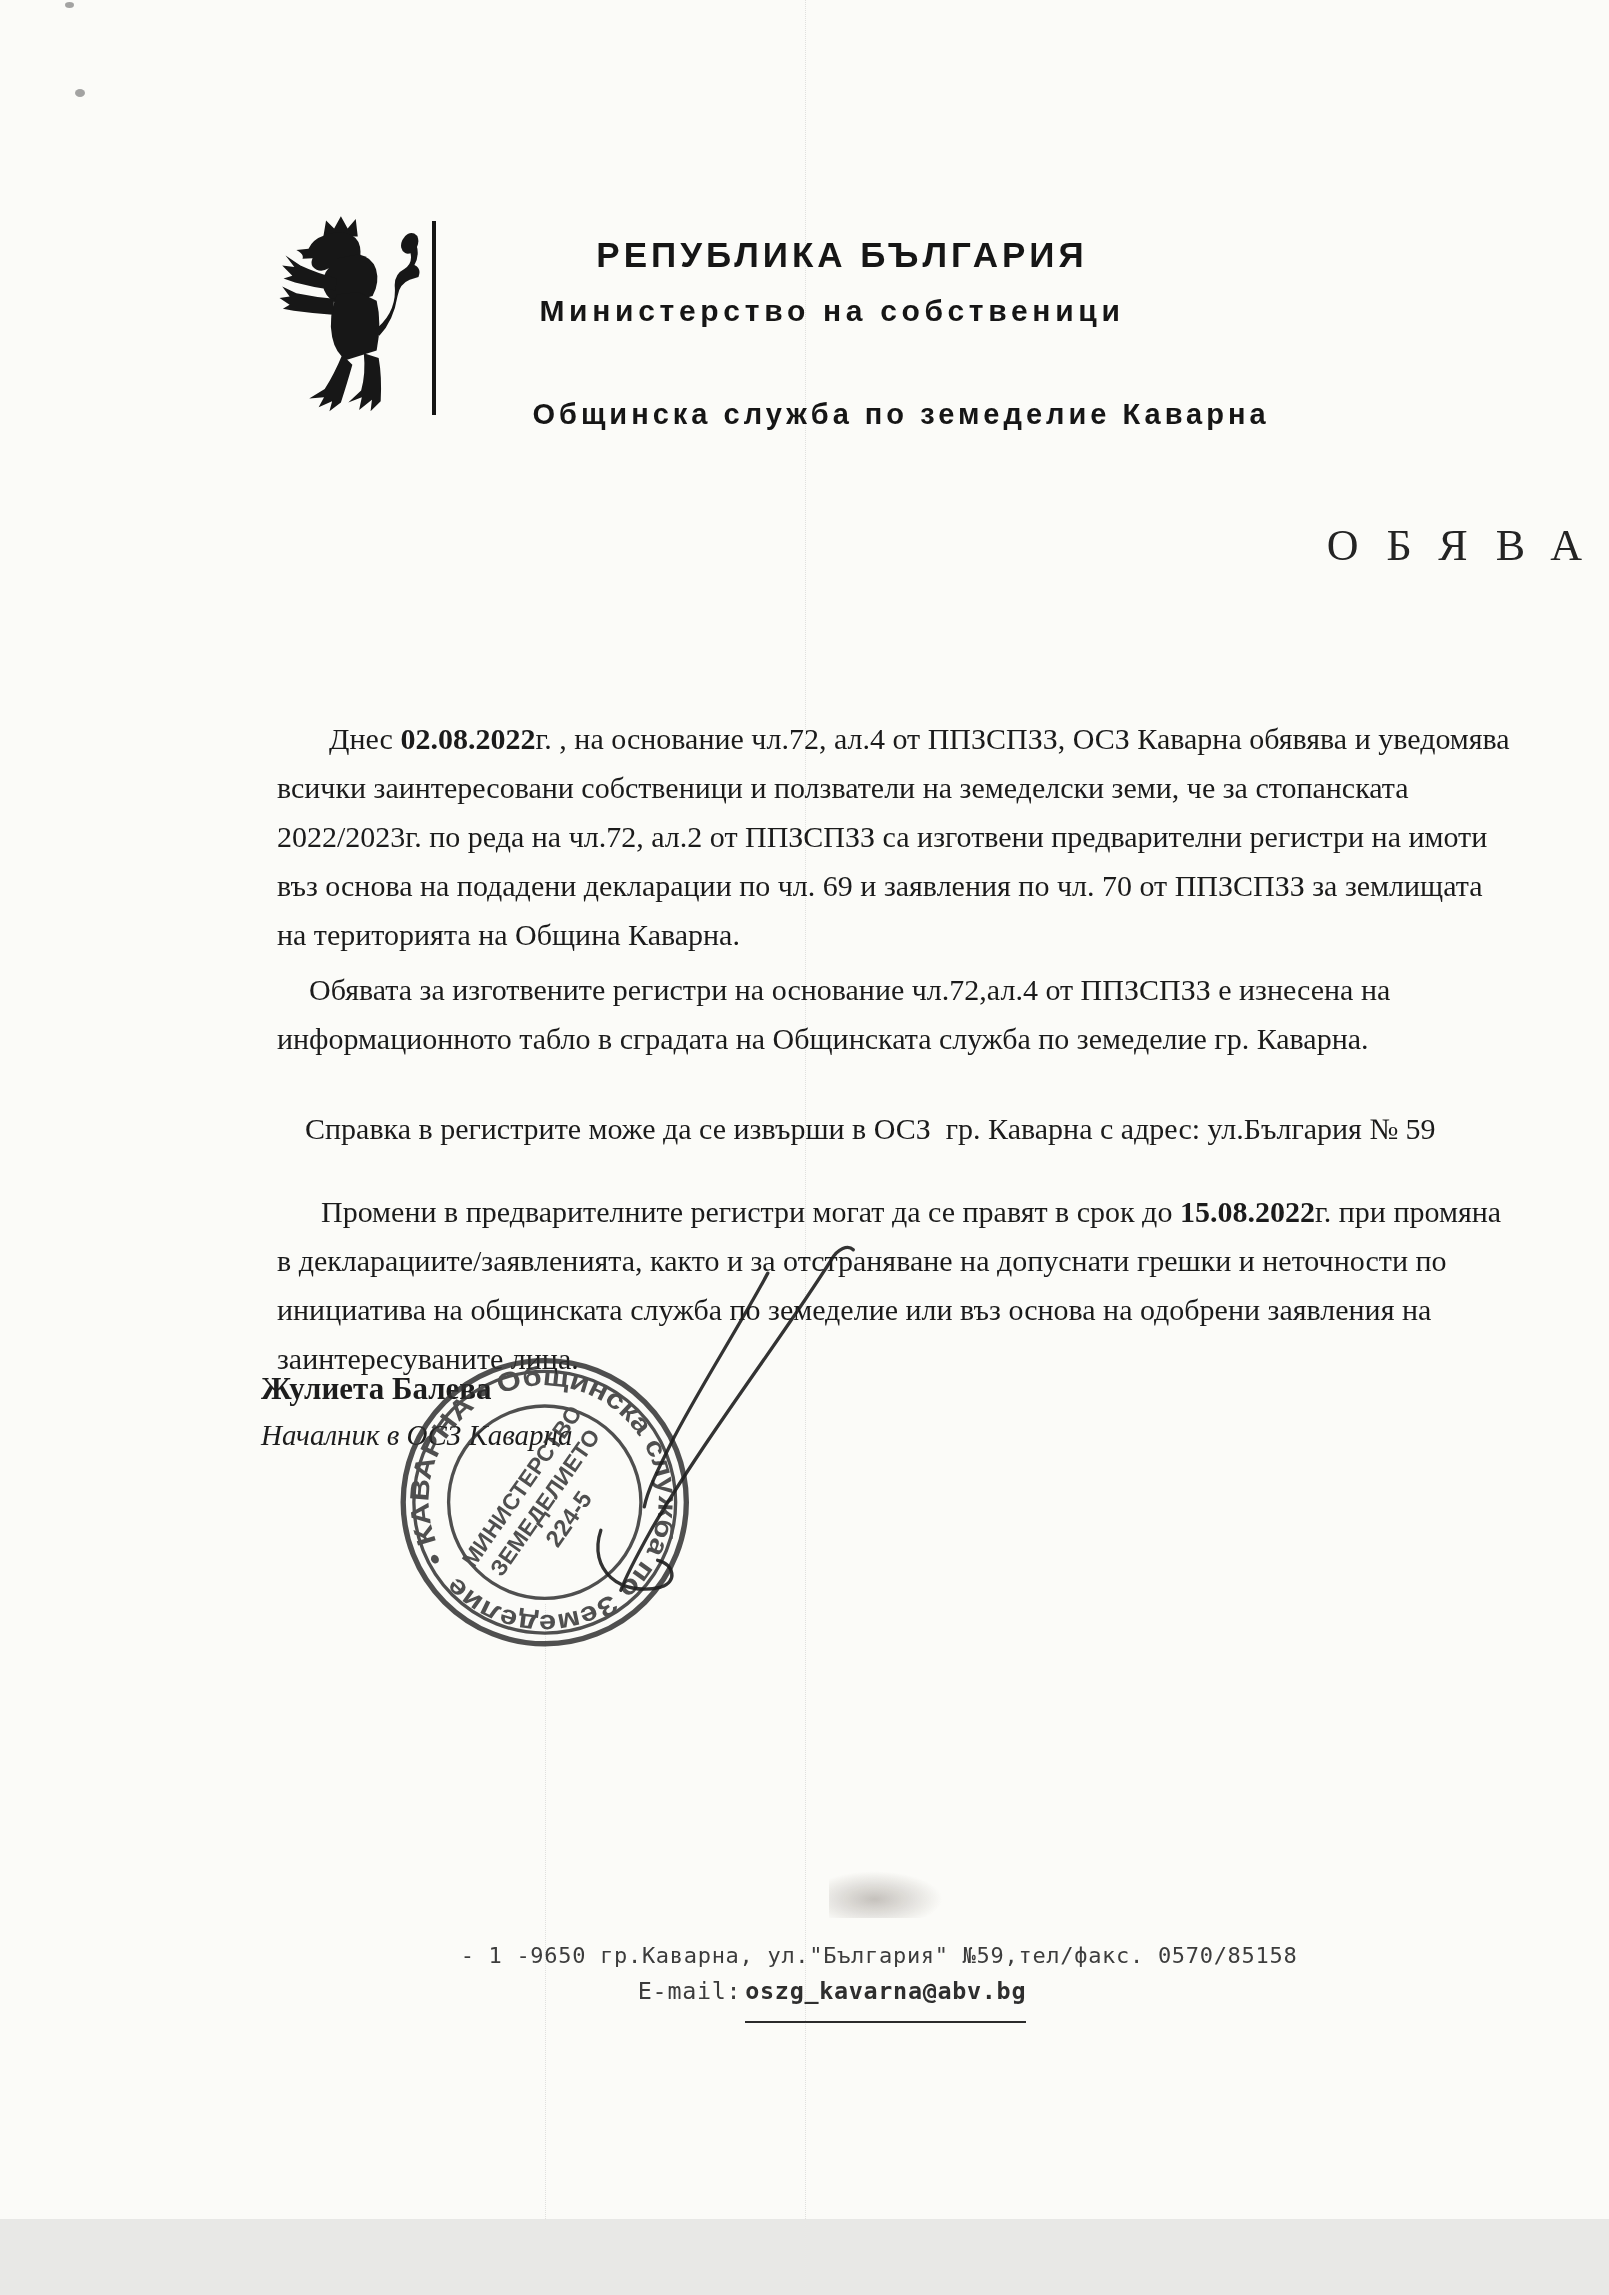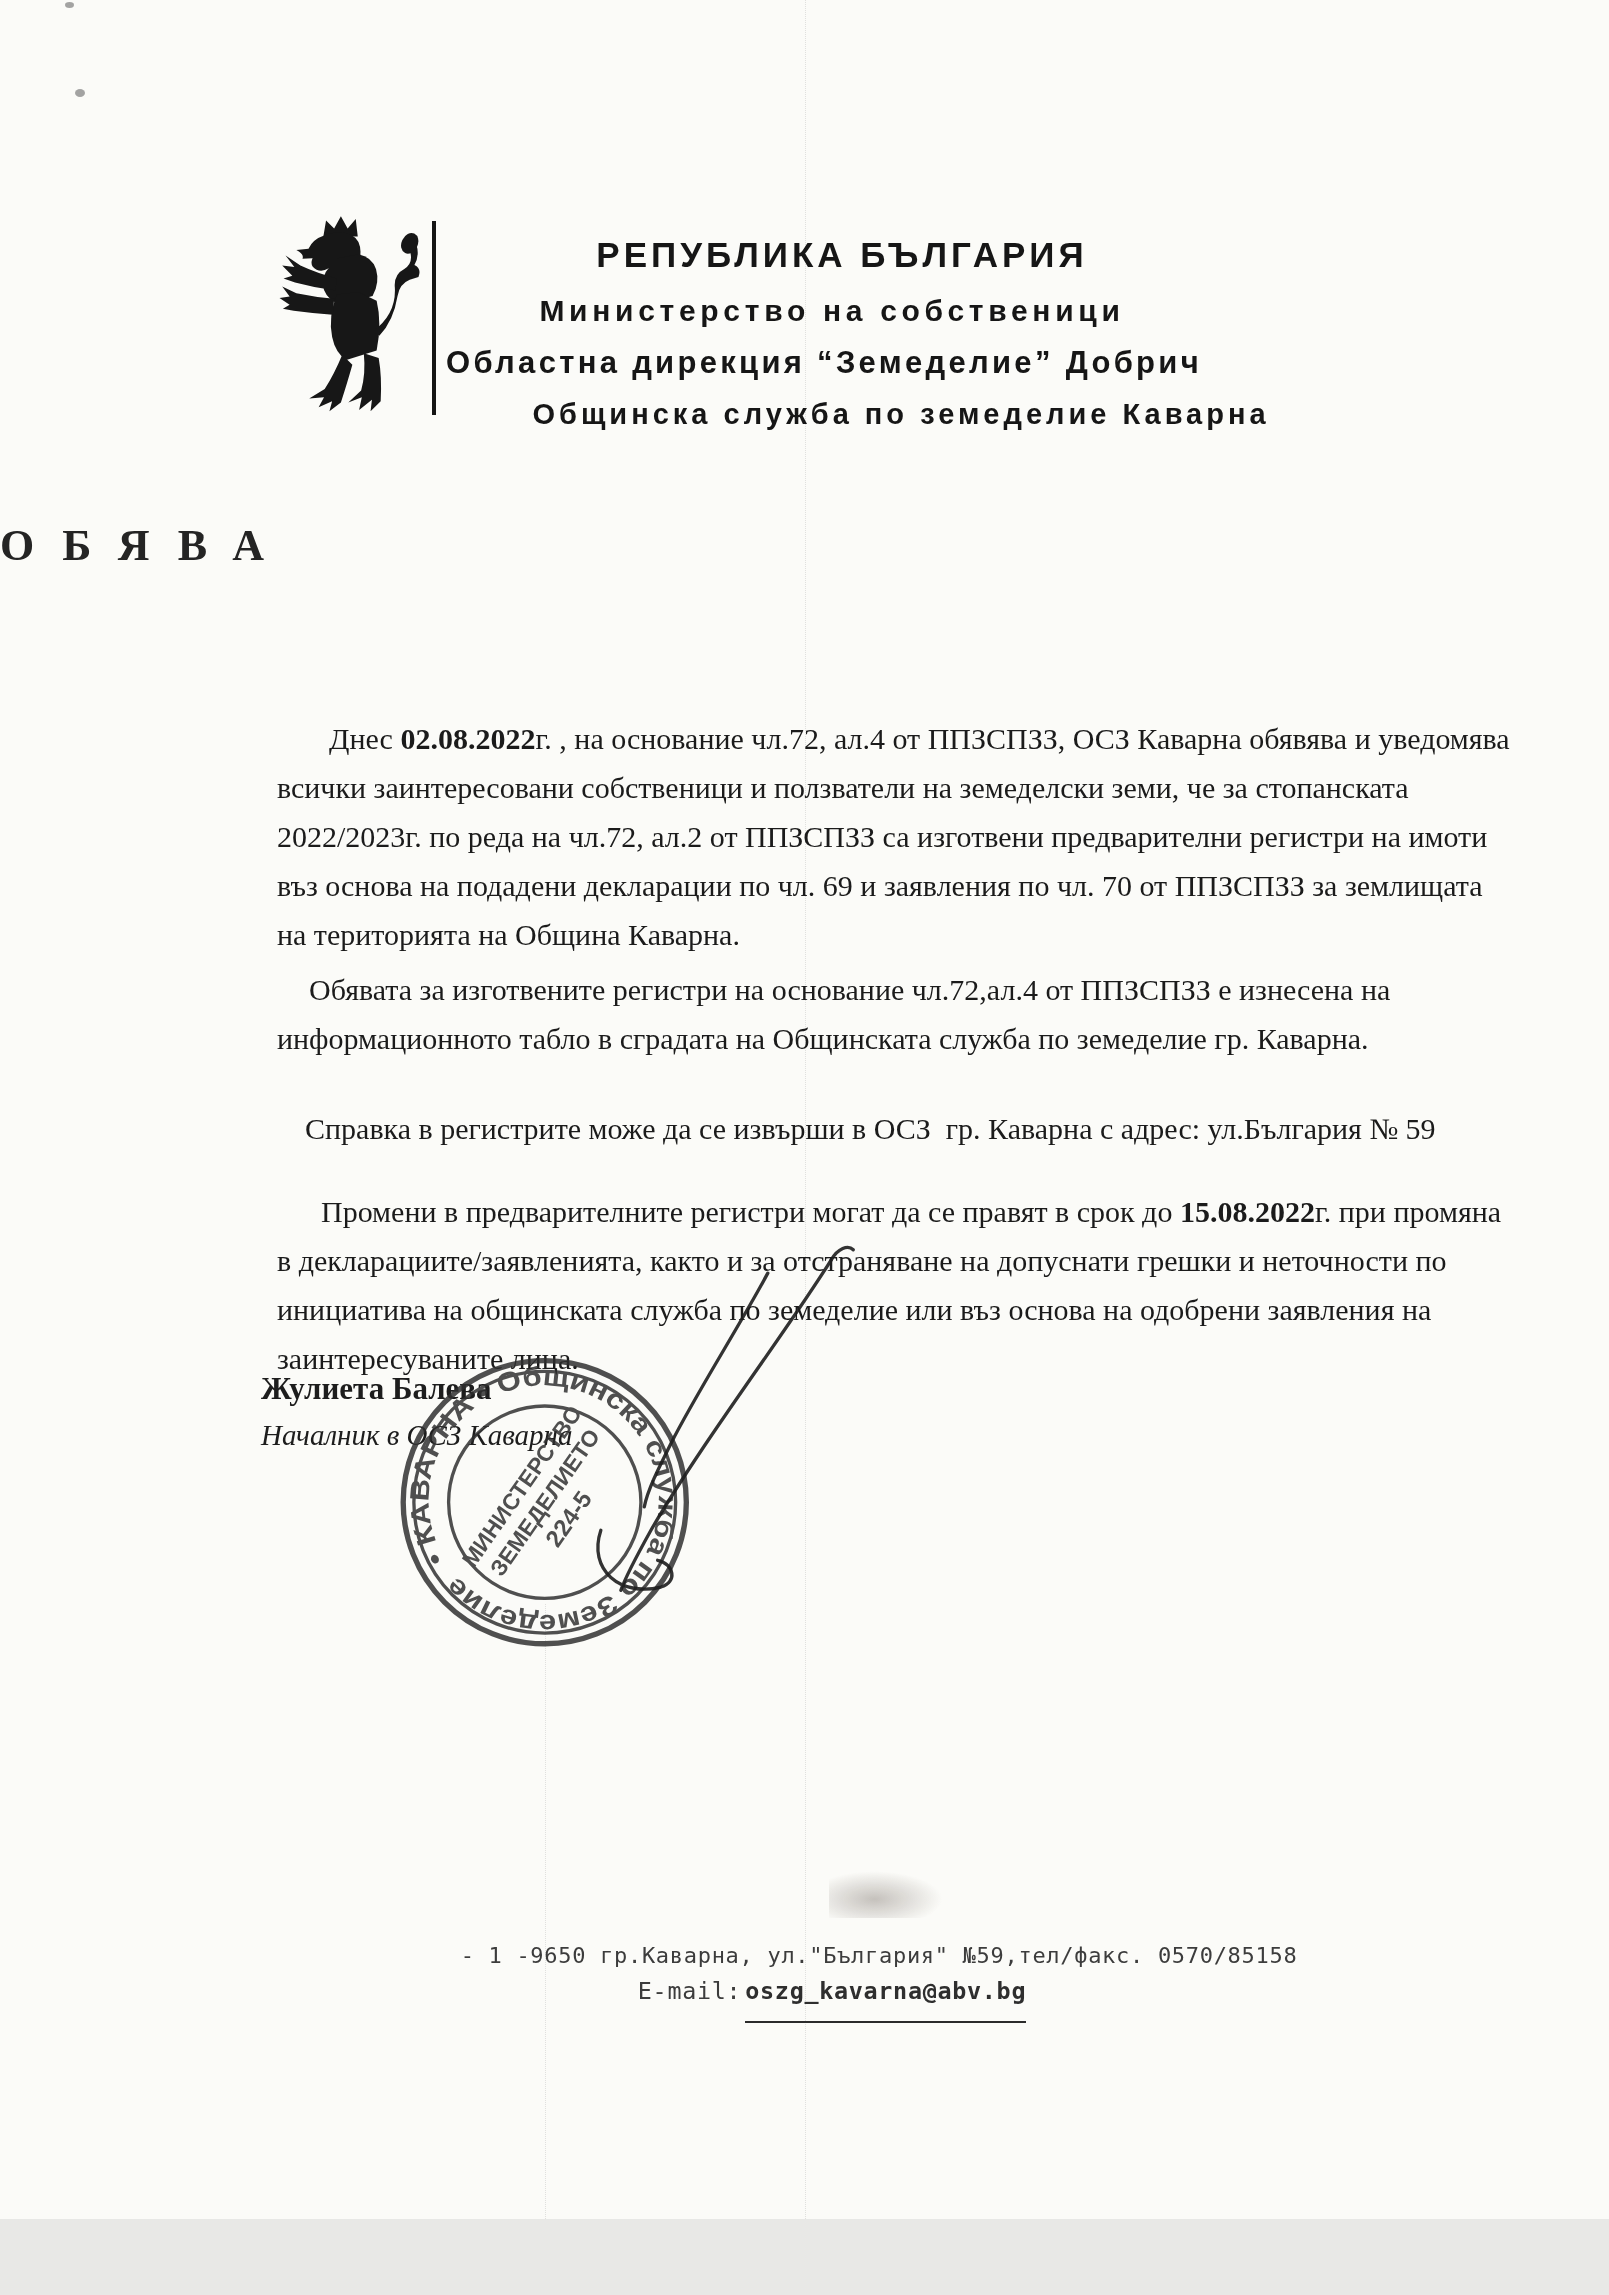--- a/index.html
+++ b/index.html
@@ -24,22 +24,22 @@
   .hline{
     position:absolute;text-align:center;font-family:"Liberation Sans",sans-serif;
     font-weight:bold;color:#161616;white-space:nowrap;
   }
   .h-country{left:334px;width:1016px;top:235px;font-size:35px;letter-spacing:4px;}
   .h-ministry{left:331px;width:1002px;top:294px;font-size:30px;letter-spacing:4.7px;}
   .h-directorate{left:323px;width:1002px;top:345px;font-size:31px;letter-spacing:3.3px;}
   .h-office{left:400px;width:1002px;top:398px;font-size:29px;letter-spacing:4px;text-align:center;}
   
   .doc-title{
-    position:absolute;left:0;width:1610px;top:520px;text-align:left;
-    font-size:44px;font-weight:bold;letter-spacing:28px;color:#242424;
+    position:absolute;left:0;width:1610px;top:520px;text-align:right;
+    font-size:44px;font-weight:normal;letter-spacing:28px;color:#242424;
   }
   
   .body-text{position:absolute;left:261px;width:1233px;font-size:30px;line-height:49px;color:#1b1b1b;}
   .para{position:absolute;left:0;width:1233px;margin:16px;}
   .p1{top:698px;text-indent:52px;}
   .p2{top:949px;text-indent:32px;}
   .p3{top:1088px;text-indent:28px;}
   .p4{top:1171px;text-indent:44px;}
   .para b{font-weight:bold;}
   
@@ -80,21 +80,20 @@
       <path d="M128 205 Q131 236 124 260 L105 278 L125 270 L121 289 L140 274 L138 291 L153 276 Q155 240 150 212 Z"></path>
       <path d="M142 172 Q176 147 174 108 Q172 88 188 80 Q201 72 197 56 L206 44 Q211 60 203 74 Q214 79 209 92 L196 96 Q181 102 178 120 Q172 157 151 179 Z"></path>
       <ellipse cx="196" cy="42" rx="12" ry="16" transform="rotate(25 196 42)"></ellipse>
     </g>
   </svg>
 
   <div class="header-rule"></div>
 
   <div class="hline h-country">РЕПУБЛИКА БЪЛГАРИЯ</div>
   <div class="hline h-ministry">Министерство на собственици</div>
-  <div class="hline h-directorate">Областна дирекция “Земеделие” Добрич</div>
   <div class="hline h-office">Общинска служба по земеделие Каварна</div>
 
   <div class="doc-title">ОБЯВА</div>
 
   <div class="body-text">
     <p class="para p1"><span>Днес </span><b>02.08.2022</b><span>г. , на основание чл.72, ал.4 от ППЗСПЗЗ, ОСЗ Каварна обявява и уведомява всички заинтересовани собственици и ползватели на земеделски земи, че за стопанската 2022/2023г. по реда на чл.72, ал.2 от ППЗСПЗЗ са изготвени предварителни регистри на имоти въз основа на подадени декларации по чл. 69 и заявления по чл. 70 от ППЗСПЗЗ за землищата на територията на Община Каварна.</span></p>
     <p class="para p2">Обявата за изготвените регистри на основание чл.72,ал.4 от ППЗСПЗЗ е изнесена на информационното табло в сградата на Общинската служба по земеделие гр. Каварна.</p>
     <p class="para p3">Справка в регистрите може да се извърши в ОСЗ&nbsp; гр. Каварна с адрес: ул.България № 59</p>
     <p class="para p4"><span>Промени в предварителните регистри могат да се правят в срок до </span><b>15.08.2022</b><span>г. при промяна в декларациите/заявленията, както и за отстраняване на допуснати грешки и неточности по инициатива на общинската служба по земеделие или въз основа на одобрени заявления на заинтересуваните лица.</span></p>
   </div>

